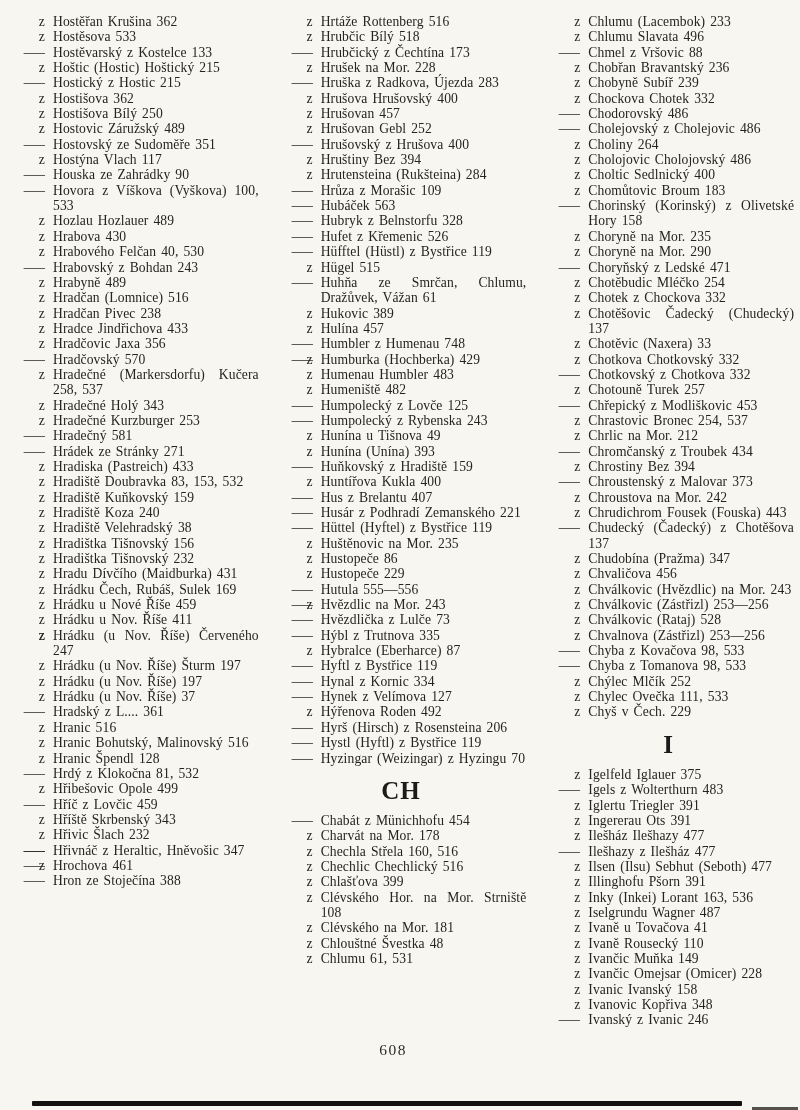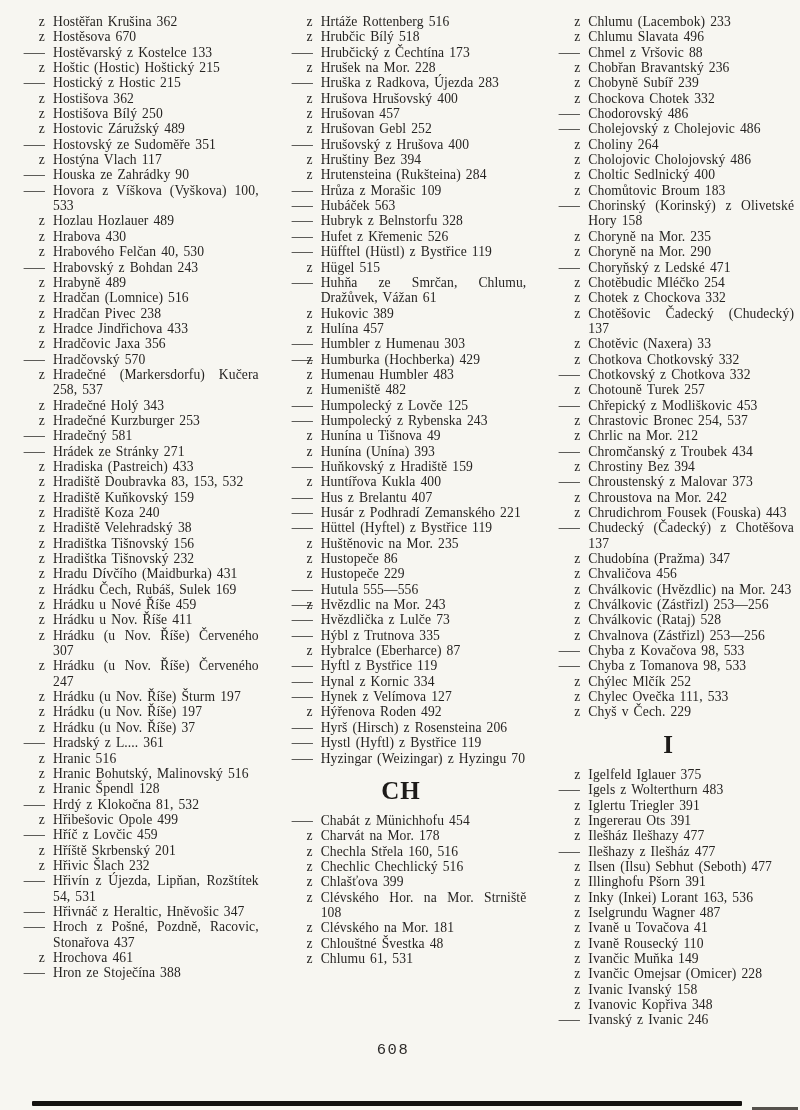--- a/index.html
+++ b/index.html
@@ -57,21 +57,20 @@
     letter-spacing: 1px;
     color: #1d1b19;
   }
   .page-number {
     text-align: center;
     font-size: 15.5px;
     letter-spacing: 1.5px;
     margin-top: 13px;
     color: #2e2c2a;
     width: 770px;
-    font-family: Liberation Mono, monospace;
   }
   .scan-bar {
     position: absolute;
     left: 32px;
     right: 58px;
     bottom: 4px;
     height: 5px;
     background: #141210;
     border-radius: 1px;
   }
@@ -84,21 +83,21 @@
     background: #55514c;
   }
 </style>
 </head>
 <body>
 
 <div class="page">
   <div class="columns">
     <div class="col">
         <div class="entry"><span class="prefix">z</span><span>Hostěřan Krušina 362</span></div>
-        <div class="entry"><span class="prefix">z</span><span>Hostěsova 670</span></div>
+        <div class="entry"><span class="prefix">z</span><span>Hostěsova 533</span></div>
         <div class="entry"><span class="prefix dash">—</span><span>Hostěvarský z Kostelce 133</span></div>
         <div class="entry"><span class="prefix">z</span><span>Hoštic (Hostic) Hoštický 215</span></div>
         <div class="entry"><span class="prefix dash">—</span><span>Hostický z Hostic 215</span></div>
         <div class="entry"><span class="prefix">z</span><span>Hostišova 362</span></div>
         <div class="entry"><span class="prefix">z</span><span>Hostišova Bílý 250</span></div>
         <div class="entry"><span class="prefix">z</span><span>Hostovic Záružský 489</span></div>
         <div class="entry"><span class="prefix dash">—</span><span>Hostovský ze Sudoměře 351</span></div>
         <div class="entry"><span class="prefix">z</span><span>Hostýna Vlach 117</span></div>
         <div class="entry"><span class="prefix dash">—</span><span>Houska ze Zahrádky 90</span></div>
         <div class="entry"><span class="prefix dash">—</span><span>Hovora z Víškova (Vyškova) 100, 533</span></div>
@@ -121,37 +120,37 @@
         <div class="entry"><span class="prefix">z</span><span>Hradiště Doubravka 83, 153, 532</span></div>
         <div class="entry"><span class="prefix">z</span><span>Hradiště Kuňkovský 159</span></div>
         <div class="entry"><span class="prefix">z</span><span>Hradiště Koza 240</span></div>
         <div class="entry"><span class="prefix">z</span><span>Hradiště Velehradský 38</span></div>
         <div class="entry"><span class="prefix">z</span><span>Hradištka Tišnovský 156</span></div>
         <div class="entry"><span class="prefix">z</span><span>Hradištka Tišnovský 232</span></div>
         <div class="entry"><span class="prefix">z</span><span>Hradu Dívčího (Maidburka) 431</span></div>
         <div class="entry"><span class="prefix">z</span><span>Hrádku Čech, Rubáš, Sulek 169</span></div>
         <div class="entry"><span class="prefix">z</span><span>Hrádku u Nové Říše 459</span></div>
         <div class="entry"><span class="prefix">z</span><span>Hrádku u Nov. Říše 411</span></div>
-        <div class="entry"><span class="prefix">z</span><span>Hrádku (u Nov. Říše) Červeného 307</span></div>
+        <div class="entry"><span class="prefix">z</span></div>
         <div class="entry"><span class="prefix">z</span><span>Hrádku (u Nov. Říše) Červeného 247</span></div>
         <div class="entry"><span class="prefix">z</span><span>Hrádku (u Nov. Říše) Šturm 197</span></div>
         <div class="entry"><span class="prefix">z</span><span>Hrádku (u Nov. Říše) 197</span></div>
         <div class="entry"><span class="prefix">z</span><span>Hrádku (u Nov. Říše) 37</span></div>
         <div class="entry"><span class="prefix dash">—</span><span>Hradský z L.... 361</span></div>
         <div class="entry"><span class="prefix">z</span><span>Hranic 516</span></div>
         <div class="entry"><span class="prefix">z</span><span>Hranic Bohutský, Malinovský 516</span></div>
         <div class="entry"><span class="prefix">z</span><span>Hranic Špendl 128</span></div>
         <div class="entry"><span class="prefix dash">—</span><span>Hrdý z Klokočna 81, 532</span></div>
         <div class="entry"><span class="prefix">z</span><span>Hřibešovic Opole 499</span></div>
         <div class="entry"><span class="prefix dash">—</span><span>Hříč z Lovčic 459</span></div>
-        <div class="entry"><span class="prefix">z</span><span>Hříště Skrbenský 201</span></div>
+        <div class="entry"><span class="prefix">z</span><span>Hříště Skrbenský 343</span></div>
         <div class="entry"><span class="prefix">z</span><span>Hřivic Šlach 232</span></div>
-        <div class="entry"><span class="prefix dash">—</span><span>Hřivín z Újezda, Lipňan, Rozštítek 54, 531</span></div>
+        <div class="entry"><span class="prefix dash">—</span></div>
         <div class="entry"><span class="prefix dash">—</span><span>Hřivnáč z Heraltic, Hněvošic 347</span></div>
-        <div class="entry"><span class="prefix dash">—</span><span>Hroch z Pošné, Pozdně, Racovic, Stonařova 437</span></div>
+        <div class="entry"><span class="prefix dash">—</span></div>
         <div class="entry"><span class="prefix">z</span><span>Hrochova 461</span></div>
         <div class="entry"><span class="prefix dash">—</span><span>Hron ze Stoječína 388</span></div>
       </div>
     <div class="col">
         <div class="entry"><span class="prefix">z</span><span>Hrtáže Rottenberg 516</span></div>
         <div class="entry"><span class="prefix">z</span><span>Hrubčic Bílý 518</span></div>
         <div class="entry"><span class="prefix dash">—</span><span>Hrubčický z Čechtína 173</span></div>
         <div class="entry"><span class="prefix">z</span><span>Hrušek na Mor. 228</span></div>
         <div class="entry"><span class="prefix dash">—</span><span>Hruška z Radkova, Újezda 283</span></div>
         <div class="entry"><span class="prefix">z</span><span>Hrušova Hrušovský 400</span></div>
@@ -162,21 +161,21 @@
         <div class="entry"><span class="prefix">z</span><span>Hrutensteina (Rukšteina) 284</span></div>
         <div class="entry"><span class="prefix dash">—</span><span>Hrůza z Morašic 109</span></div>
         <div class="entry"><span class="prefix dash">—</span><span>Hubáček 563</span></div>
         <div class="entry"><span class="prefix dash">—</span><span>Hubryk z Belnstorfu 328</span></div>
         <div class="entry"><span class="prefix dash">—</span><span>Hufet z Křemenic 526</span></div>
         <div class="entry"><span class="prefix dash">—</span><span>Hüfftel (Hüstl) z Bystřice 119</span></div>
         <div class="entry"><span class="prefix">z</span><span>Hügel 515</span></div>
         <div class="entry"><span class="prefix dash">—</span><span>Huhňa ze Smrčan, Chlumu, Dražůvek, Vážan 61</span></div>
         <div class="entry"><span class="prefix">z</span><span>Hukovic 389</span></div>
         <div class="entry"><span class="prefix">z</span><span>Hulína 457</span></div>
-        <div class="entry"><span class="prefix dash">—</span><span>Humbler z Humenau 303</span></div>
+        <div class="entry"><span class="prefix dash">—</span><span>Humbler z Humenau 748</span></div>
         <div class="entry"><span class="prefix dash">—</span></div>
         <div class="entry"><span class="prefix">z</span><span>Humburka (Hochberka) 429</span></div>
         <div class="entry"><span class="prefix">z</span><span>Humenau Humbler 483</span></div>
         <div class="entry"><span class="prefix">z</span><span>Humeniště 482</span></div>
         <div class="entry"><span class="prefix dash">—</span><span>Humpolecký z Lovče 125</span></div>
         <div class="entry"><span class="prefix dash">—</span><span>Humpolecký z Rybenska 243</span></div>
         <div class="entry"><span class="prefix">z</span><span>Hunína u Tišnova 49</span></div>
         <div class="entry"><span class="prefix">z</span><span>Hunína (Unína) 393</span></div>
         <div class="entry"><span class="prefix dash">—</span><span>Huňkovský z Hradiště 159</span></div>
         <div class="entry"><span class="prefix">z</span><span>Huntířova Kukla 400</span></div>

